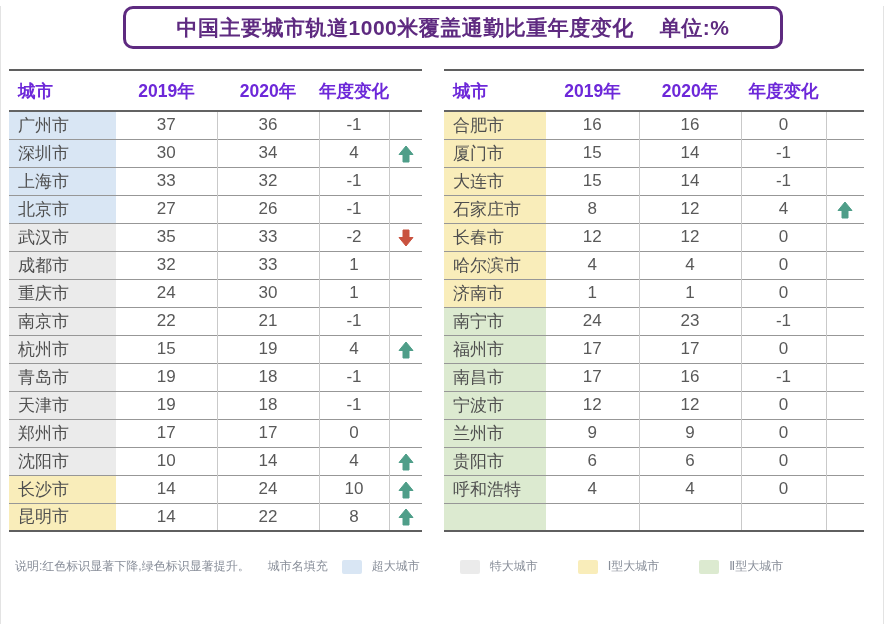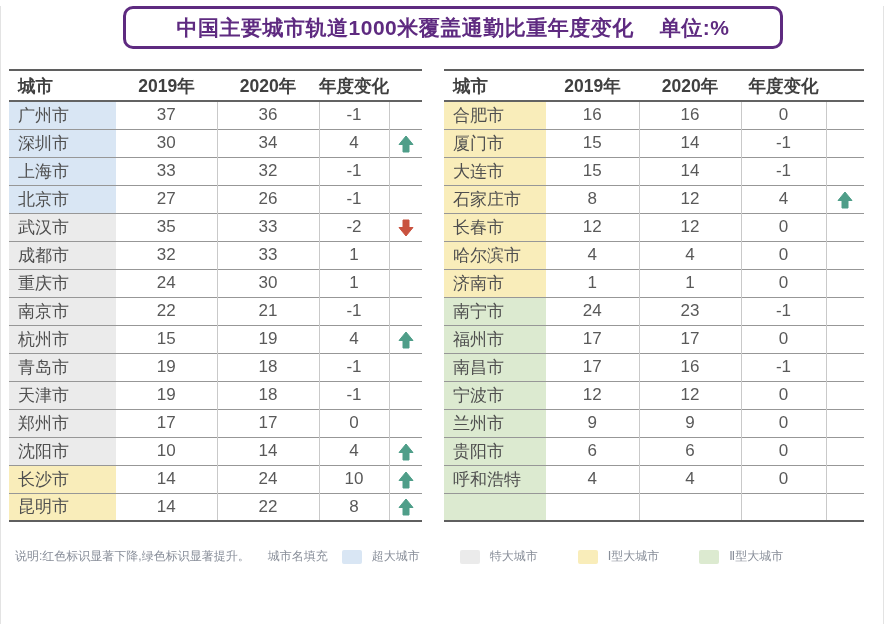--- a/index.html
+++ b/index.html
@@ -35,21 +35,21 @@
   }
   table.data-table {
     border-collapse:collapse;
     table-layout:fixed;
     border-top:2px solid #5f5f5f;
   }
   table.left-t  { width:413px; }
   table.right-t { width:420px; }
   thead tr { border-bottom:2px solid #636363; }
   th {
-    height:31px; font-size:17.5px; font-weight:bold; color:#404040;
+    height:41px; font-size:17.5px; font-weight:bold; color:#6d28d9;
     text-align:center; white-space:nowrap;
   }
   th.col-city { text-align:left; padding-left:9px; }
   tbody tr { border-bottom:1px solid #979797; }
   tbody tr:last-child { border-bottom:2px solid #5f5f5f; }
   td {
     height:28px; font-size:17px; color:#595959;
     text-align:center; white-space:nowrap; overflow:hidden;
   }
   td.col-city { text-align:left; padding-left:9px; color:#4f4f4f; }

